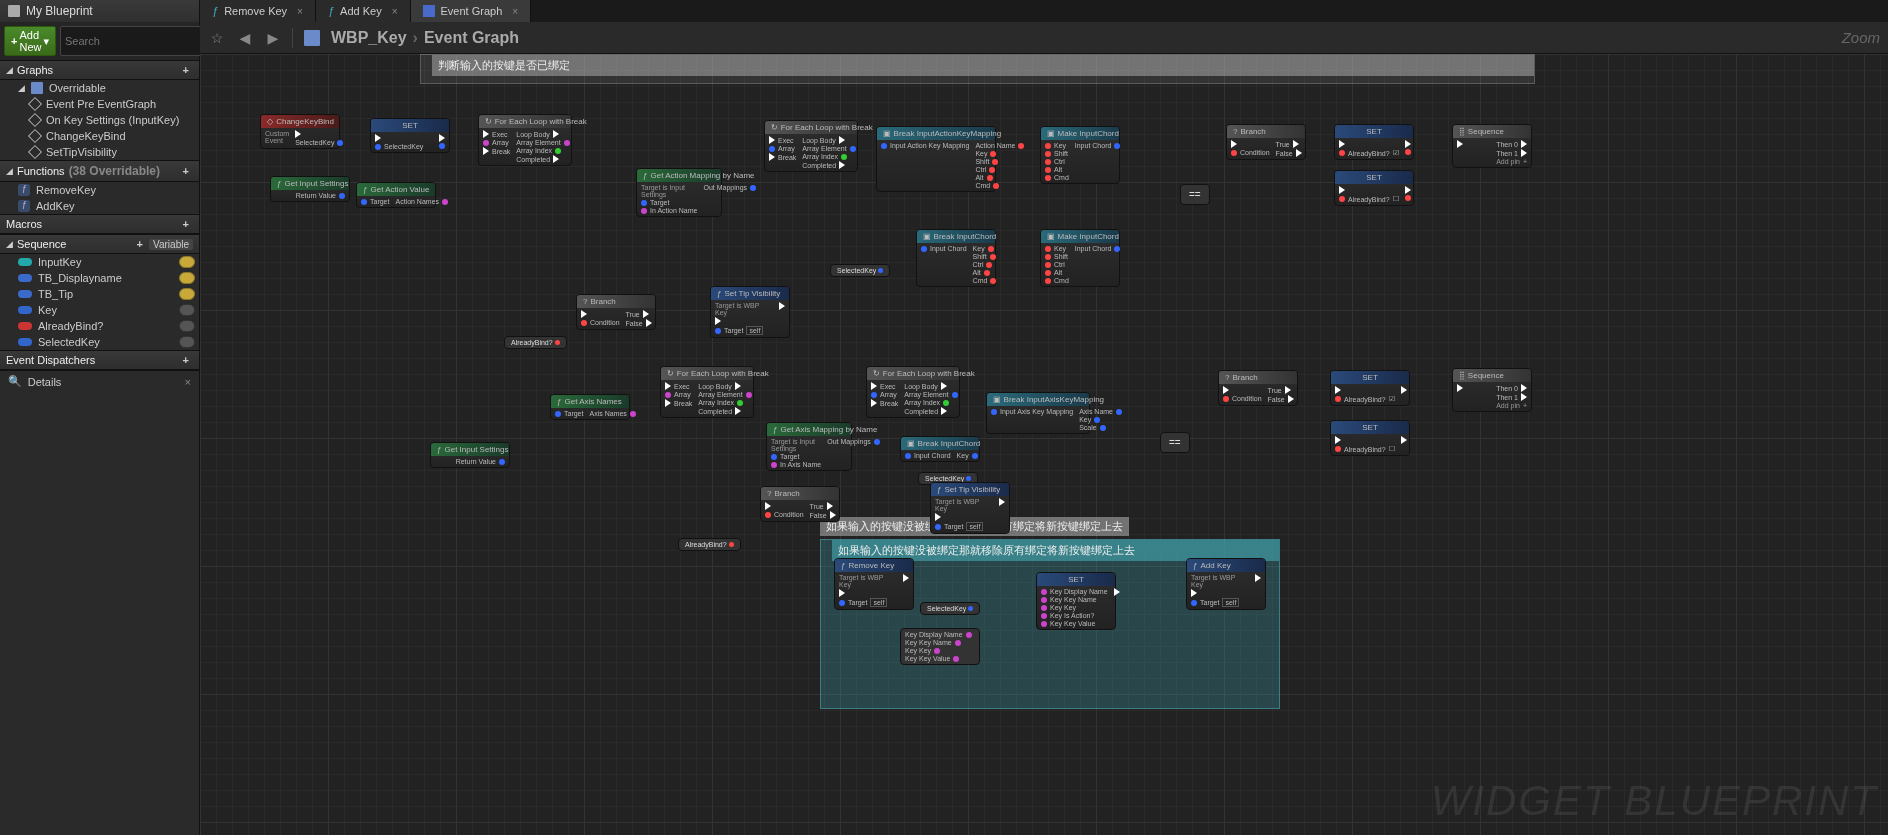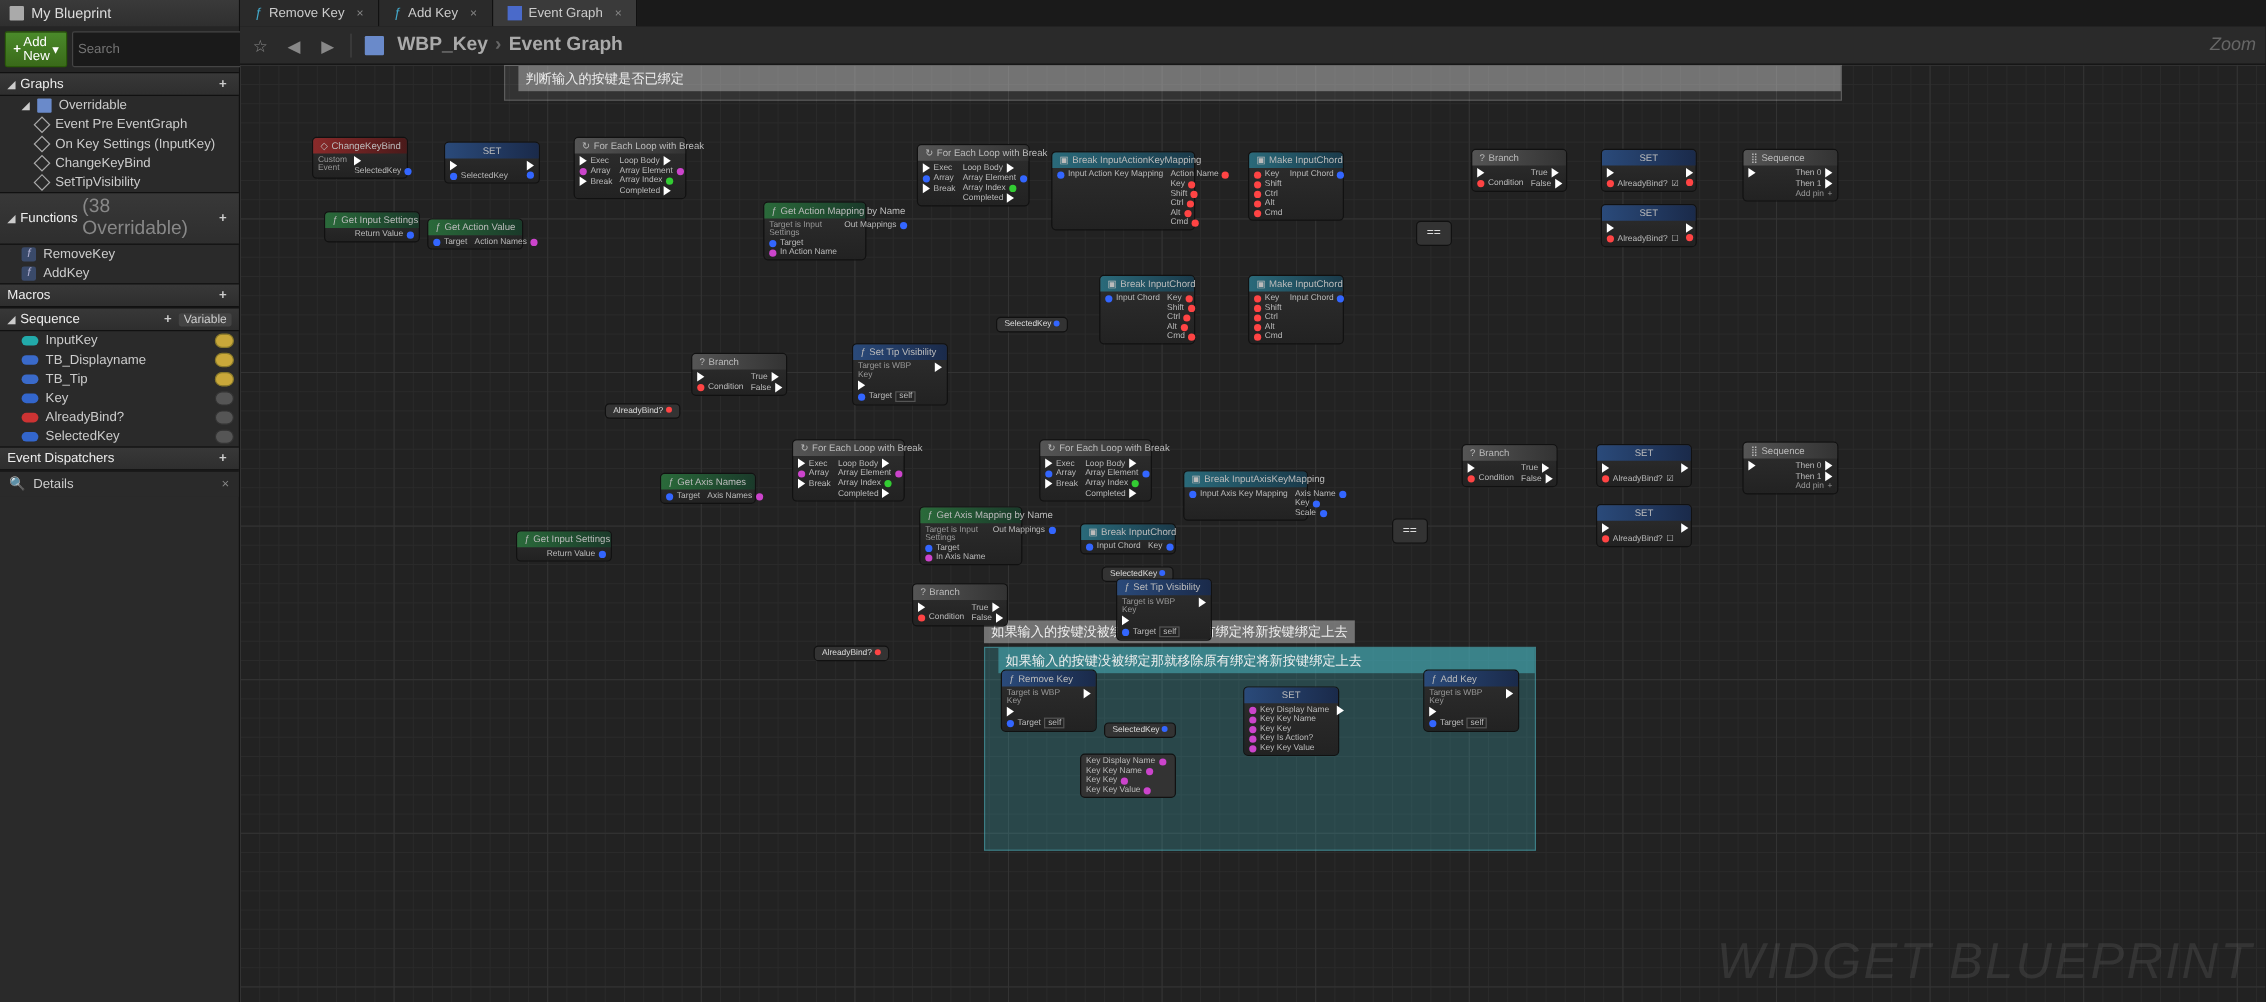--- a/index.html
+++ b/index.html
@@ -29,21 +29,21 @@
 .ico-graph { background:#6a8aca; border-radius:1px;}
 .ico-diamond { width:10px; height:10px; transform:rotate(45deg); border:1px solid #aaa;}
 .ico-f { background:#3a4a6a; color:#aac; font-style:italic; text-align:center; line-height:12px; font-size:10px; border-radius:2px;}
 .ico-var { width:14px; height:8px; border-radius:4px;}
 .ico-var.cyan{background:#2aa;}
 .ico-var.blue{background:#36c;}
 .ico-var.red{background:#c33;}
 .ico-var.txt{background:#3a6aca;}
 .eye-icon { margin-left:auto; width:16px; height:12px; background:#c9a83a; border-radius:6px; border:1px solid #8a7a2a;}
 .eye-icon.off { background:#555; border-color:#333;}
-.count-dim { color:#888; font-size:16px;}
+.count-dim { color:#888; font-size:12px;font-weight:bold;}
 .details-tab { background:#2a2a2a; padding:4px 8px; display:flex; align-items:center; gap:6px; border-top:1px solid #111;}
 .details-tab .close-x { margin-left:auto; color:#888;}
 
 
 .top-tabs { position:absolute; left:200px; top:0; right:0; height:22px; display:flex; background:#1a1a1a; }
 .tab { padding:3px 12px; background:#2a2a2a; border-right:1px solid #111; display:flex; align-items:center; gap:6px; color:#ccc; font-size:11px;}
 .tab.active { background:#3a3a3a;}
 .tab .x { color:#888; font-size:10px; margin-left:4px;}
 .tab .ico-f2 { color:#4ac; font-style:italic;}
 .tab .ico-g { width:12px; height:12px; background:#4a6aca;}

